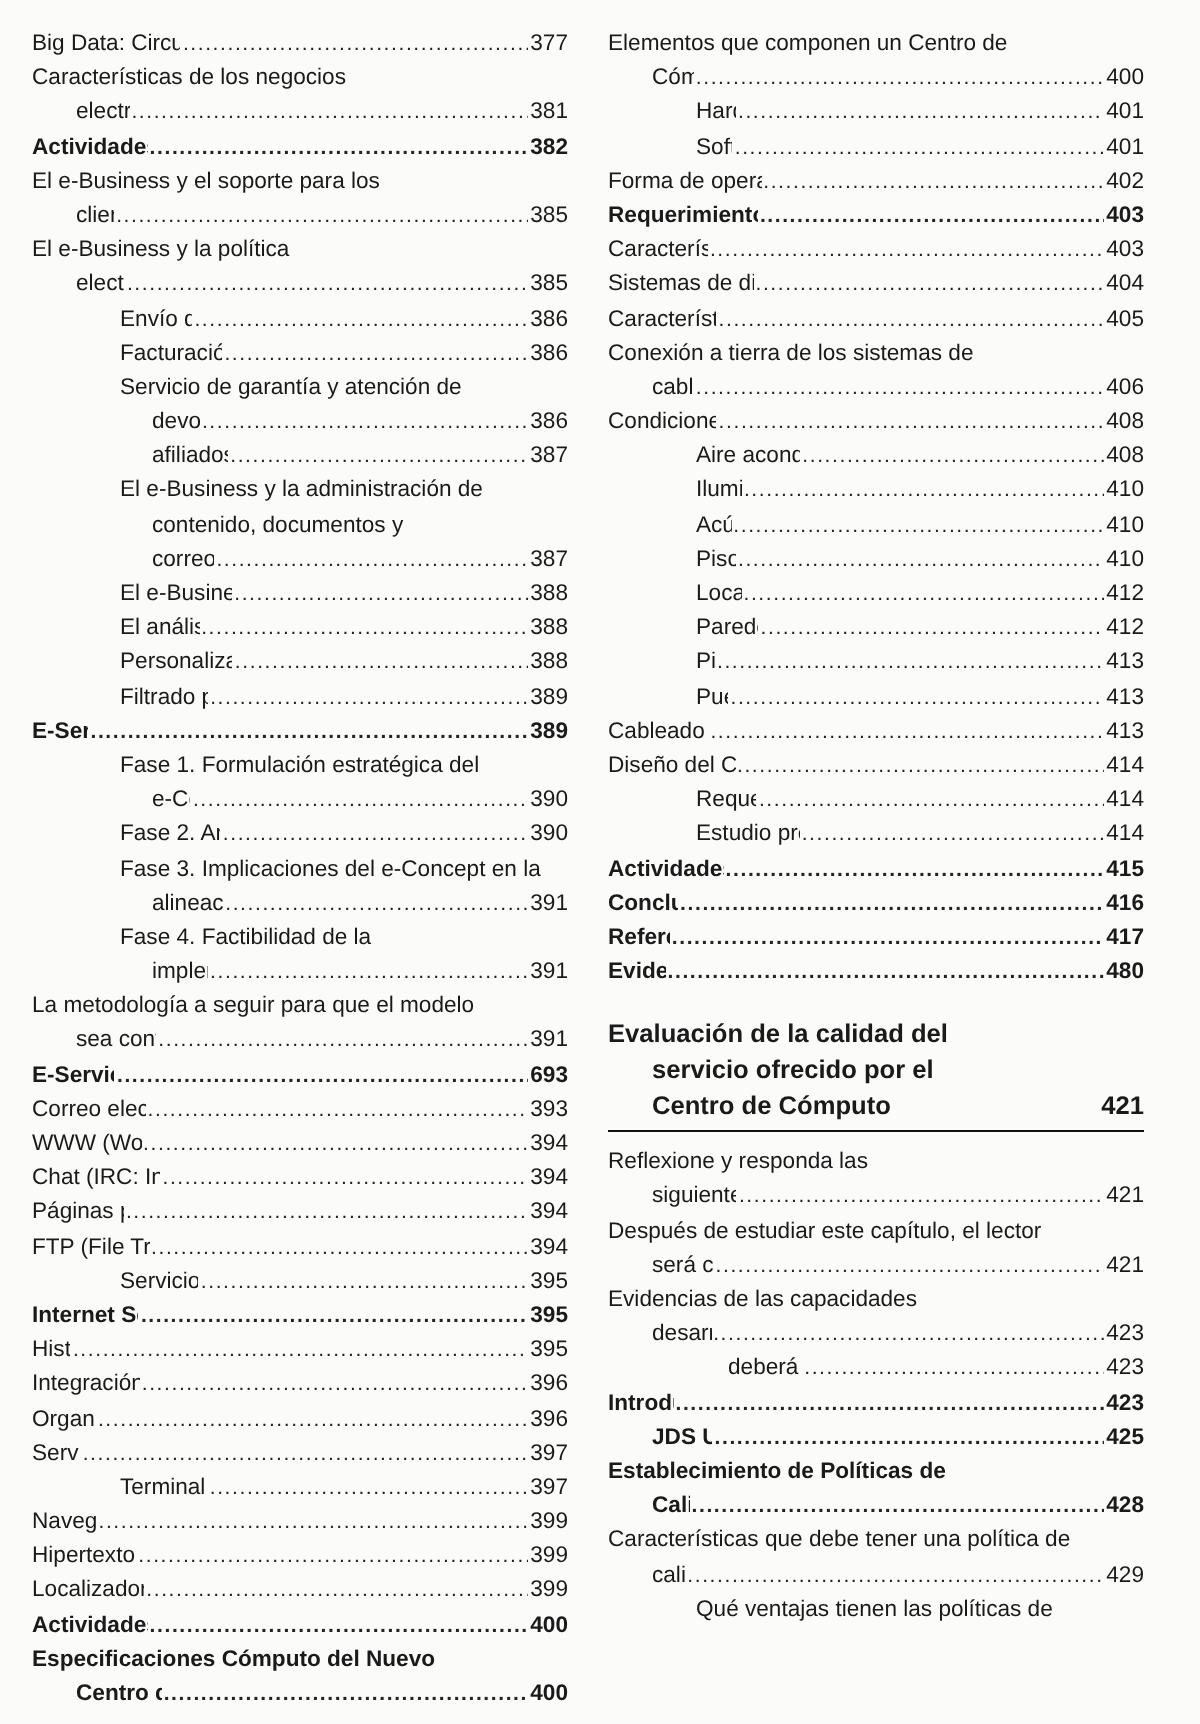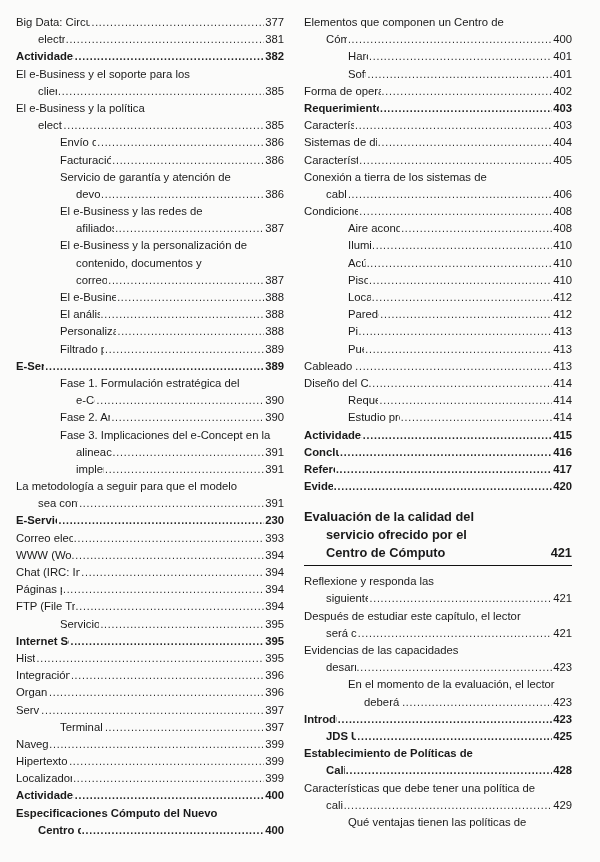--- a/index.html
+++ b/index.html
@@ -103,20 +103,21 @@
 <body>
 
 <div class="page">
   <div class="columns">
     <div class="col" id="col-left">
         <div class="entry ind0">
           <span class="label">Big Data: Circunspectiva y prospectiva</span>
           <span class="dots">........................................................................................................................</span>
           <span class="pg">377</span>
         </div>
+        <div class="cont ind0">Características de los negocios</div>
         <div class="entry ind1">
           <span class="label">electrónicos</span>
           <span class="dots">........................................................................................................................</span>
           <span class="pg">381</span>
         </div>
         <div class="entry ind0 bold">
           <span class="label">Actividades para el lector</span>
           <span class="dots">........................................................................................................................</span>
           <span class="pg">382</span>
         </div>
@@ -141,27 +142,26 @@
           <span class="label">Facturación/dinero electrónico</span>
           <span class="dots">........................................................................................................................</span>
           <span class="pg">386</span>
         </div>
         <div class="cont ind2">Servicio de garantía y atención de</div>
         <div class="entry ind3">
           <span class="label">devoluciones</span>
           <span class="dots">........................................................................................................................</span>
           <span class="pg">386</span>
         </div>
-        <div class="cont ind2">El e-Business y las redes de</div>
         <div class="entry ind3">
           <span class="label">afiliados/sindicalizados</span>
           <span class="dots">........................................................................................................................</span>
           <span class="pg">387</span>
         </div>
-        <div class="cont ind2">El e-Business y la personalización de</div>
+        <div class="cont ind2">El e-Business y la administración de</div>
         <div class="cont ind3">contenido, documentos y</div>
         <div class="entry ind3">
           <span class="label">correo electrónico</span>
           <span class="dots">........................................................................................................................</span>
           <span class="pg">387</span>
         </div>
         <div class="entry ind2">
           <span class="label">El e-Business y la personalización</span>
           <span class="dots">........................................................................................................................</span>
           <span class="pg">388</span>
@@ -196,35 +196,36 @@
           <span class="label">Fase 2. Ambiente competitivo</span>
           <span class="dots">........................................................................................................................</span>
           <span class="pg">390</span>
         </div>
         <div class="cont ind2">Fase 3. Implicaciones del e-Concept en la</div>
         <div class="entry ind3">
           <span class="label">alineación al negocio</span>
           <span class="dots">........................................................................................................................</span>
           <span class="pg">391</span>
         </div>
+        <div class="cont ind2">Fase 4. Factibilidad de la</div>
         <div class="entry ind3">
           <span class="label">implementación</span>
           <span class="dots">........................................................................................................................</span>
           <span class="pg">391</span>
         </div>
         <div class="cont ind0">La metodología a seguir para que el modelo</div>
         <div class="entry ind1">
           <span class="label">sea conveniente es</span>
           <span class="dots">........................................................................................................................</span>
           <span class="pg">391</span>
         </div>
         <div class="entry ind0 bold">
           <span class="label">E-Service Center</span>
           <span class="dots">........................................................................................................................</span>
-          <span class="pg">230</span>
+          <span class="pg">693</span>
         </div>
         <div class="entry ind0">
           <span class="label">Correo electrónico (e-mail)</span>
           <span class="dots">........................................................................................................................</span>
           <span class="pg">393</span>
         </div>
         <div class="entry ind0">
           <span class="label">WWW (World Wide Web)</span>
           <span class="dots">........................................................................................................................</span>
           <span class="pg">394</span>
@@ -430,21 +431,21 @@
           <span class="pg">416</span>
         </div>
         <div class="entry ind0 bold">
           <span class="label">Referencias</span>
           <span class="dots">........................................................................................................................</span>
           <span class="pg">417</span>
         </div>
         <div class="entry ind0 bold">
           <span class="label">Evidencias</span>
           <span class="dots">........................................................................................................................</span>
-          <span class="pg">420</span>
+          <span class="pg">480</span>
         </div>
         <div class="gap-md"></div>
         <div class="chapter-title ind0">Evaluación de la calidad del</div>
         <div class="chapter-title ind1">servicio ofrecido por el</div>
         <div class="chapter-title-row ind1">
           <span>Centro de Cómputo</span>
           <span class="pgnum">421</span>
         </div>
         <hr class="rule">
         <div class="cont ind0">Reflexione y responda las</div>
@@ -458,21 +459,20 @@
           <span class="label">será capaz de</span>
           <span class="dots">........................................................................................................................</span>
           <span class="pg">421</span>
         </div>
         <div class="cont ind0">Evidencias de las capacidades</div>
         <div class="entry ind1">
           <span class="label">desarrolladas</span>
           <span class="dots">........................................................................................................................</span>
           <span class="pg">423</span>
         </div>
-        <div class="cont ind2">En el momento de la evaluación, el lector</div>
         <div class="entry ind3">
           <span class="label">deberá demostrar que</span>
           <span class="dots">........................................................................................................................</span>
           <span class="pg">423</span>
         </div>
         <div class="entry ind0 bold">
           <span class="label">Introducción</span>
           <span class="dots">........................................................................................................................</span>
           <span class="pg">423</span>
         </div>

